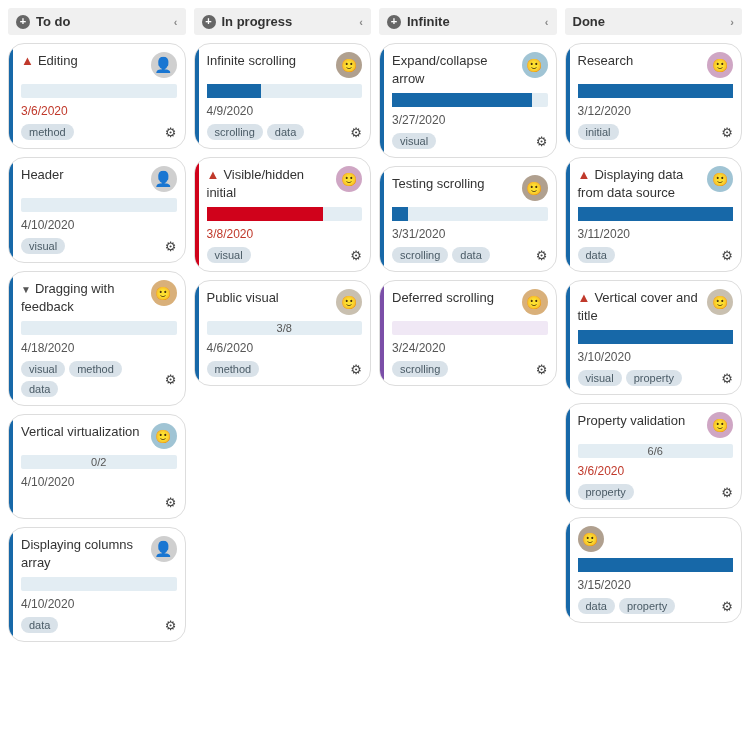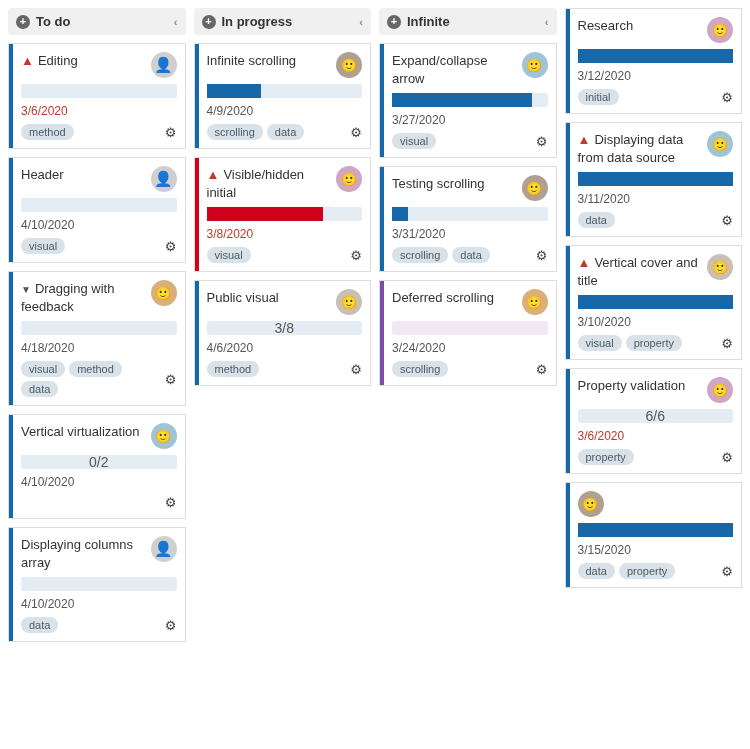--- a/index.html
+++ b/index.html
@@ -3,38 +3,38 @@
 <meta charset="utf-8">
 <style>
 *{box-sizing:border-box;margin:0;padding:0}
 body{font-family:-apple-system,BlinkMacSystemFont,"Segoe UI",Arial,sans-serif;font-size:13px;color:#333;background:#fff;padding:8px;width:750px}
 .board{display:flex;gap:8px}
 .column{flex:1;min-width:0}
 .col-header{display:flex;align-items:center;background:#f0f0f0;border-radius:3px;padding:6px 8px;margin-bottom:8px;font-weight:600}
 .col-header .plus{width:14px;height:14px;border-radius:50%;background:#666;color:#fff;display:inline-flex;align-items:center;justify-content:center;font-size:11px;font-weight:700;margin-right:6px;line-height:1}
 .col-header .title{flex:1}
 .col-header .chev{color:#888;font-size:11px}
-.card{border:1px solid #ddd;border-radius:0;margin-bottom:8px;position:relative;overflow:hidden;background:#fff;padding:8px 8px 8px 12px}
+.card{border:1px solid #ddd;border-radius:16px;margin-bottom:8px;position:relative;overflow:hidden;background:#fff;padding:8px 8px 8px 12px}
 .card::before{content:"";position:absolute;left:0;top:0;bottom:0;width:4px;background:var(--accent,#1768a8)}
 .card-head{display:flex;align-items:flex-start;justify-content:space-between;gap:6px;margin-bottom:6px}
 .card-title{line-height:1.35;font-size:13px;color:#333;flex:1}
 .card-title .warn{color:#c0392b;margin-right:4px;font-weight:600}
 .card-title .caret{color:#555;margin-right:4px;font-size:10px}
 .avatar{width:26px;height:26px;border-radius:50%;flex:0 0 26px;display:flex;align-items:center;justify-content:center;font-size:14px;color:#fff}
 .avatar.gray{background:#cfcfcf;color:#5f5f5f}
 .avatar.p1{background:#d9b07a}
 .avatar.p2{background:#a0c4d4}
 .avatar.p3{background:#cfa6c4}
 .avatar.p4{background:#b0a08f}
 .avatar.p5{background:#c9c0b0}
 .bar-wrap{height:14px;background:#e3edf3;border-radius:2px;margin-bottom:6px;position:relative}
 .bar-fill{position:absolute;left:0;top:0;bottom:0;background:#1768a8}
 .bar-fill.red{background:#d0021b}
 .bar-fill.purple{background:#7b4fa8}
-.bar-label{position:absolute;left:0;right:0;top:0;bottom:0;display:flex;align-items:center;justify-content:center;font-size:14px;color:#555}
+.bar-label{position:absolute;left:0;right:0;top:0;bottom:0;display:flex;align-items:center;justify-content:center;font-size:11px;color:#555}
 .date{font-size:12px;color:#555;margin-bottom:6px}
 .date.overdue{color:#c0392b}
 .foot{display:flex;align-items:center;gap:4px}
 .tags{display:flex;flex-wrap:wrap;gap:4px;flex:1}
 .tag{background:#d9e2e9;color:#4a5b66;border-radius:10px;padding:2px 8px;font-size:11px}
 .gear{color:#444;font-size:13px;cursor:pointer}
 </style>
 </head>
 <body>
 
@@ -234,20 +234,24 @@
         <div class="date">3/24/2020</div>
         <div class="foot">
           <div class="tags">
             <span class="tag">scrolling</span>
           </div>
           <span class="gear">⚙</span>
         </div>
       </div>
     </div>
     <div class="column">
+      <div class="col-header">
+        <span class="title">Done</span>
+        <span class="chev">›</span>
+      </div>
       <div class="card" style="--accent: #1768a8;">
         <div class="card-head">
           <div class="card-title"><span>Research</span></div>
           <div class="avatar p3" style="font-size: 13px;">🙂</div>
         </div>
         <div class="bar-wrap">
           <div class="bar-fill " style="width: 100%;"></div>
         </div>
         <div class="date">3/12/2020</div>
         <div class="foot">

